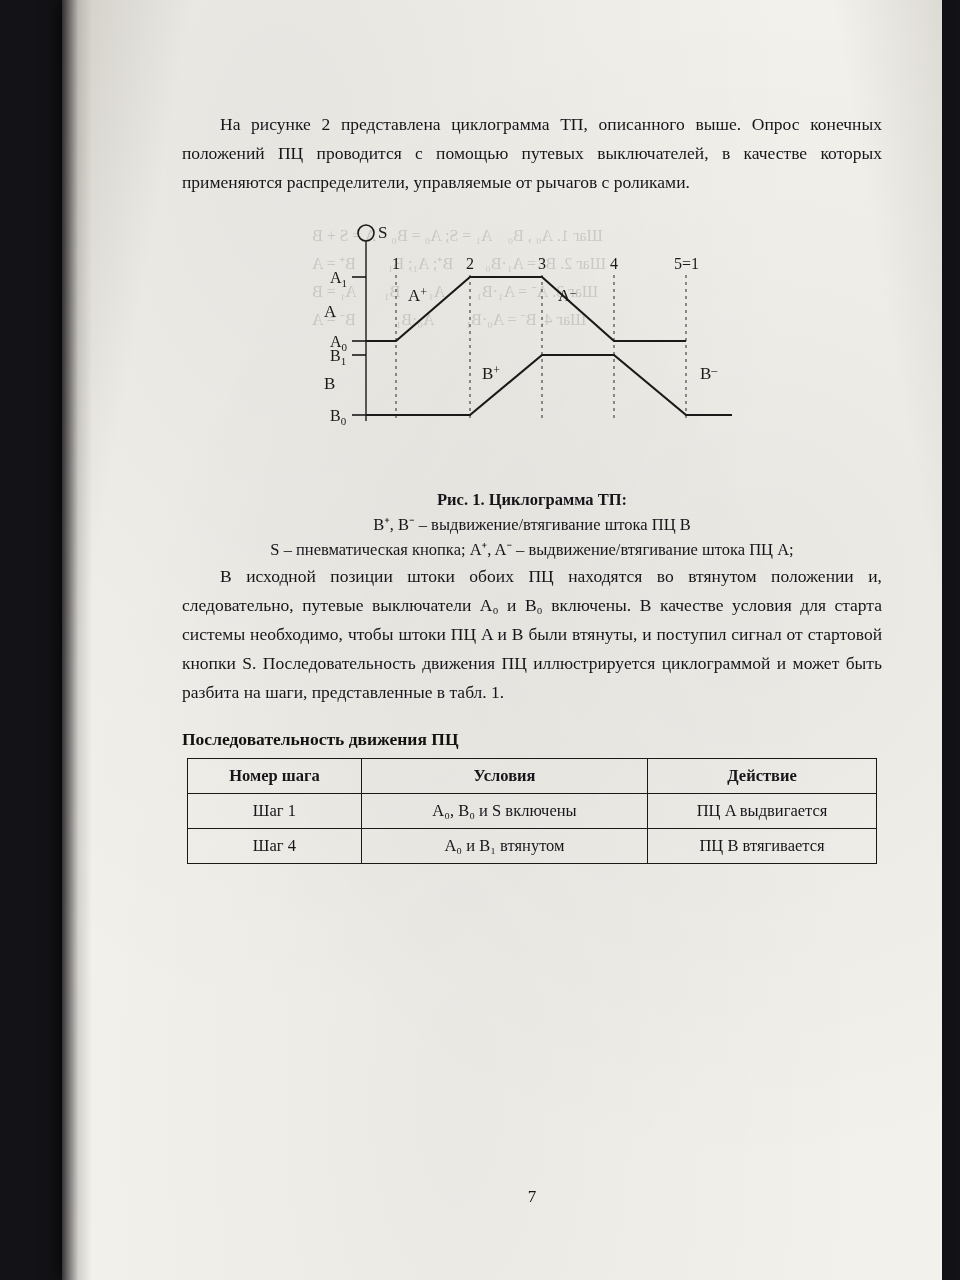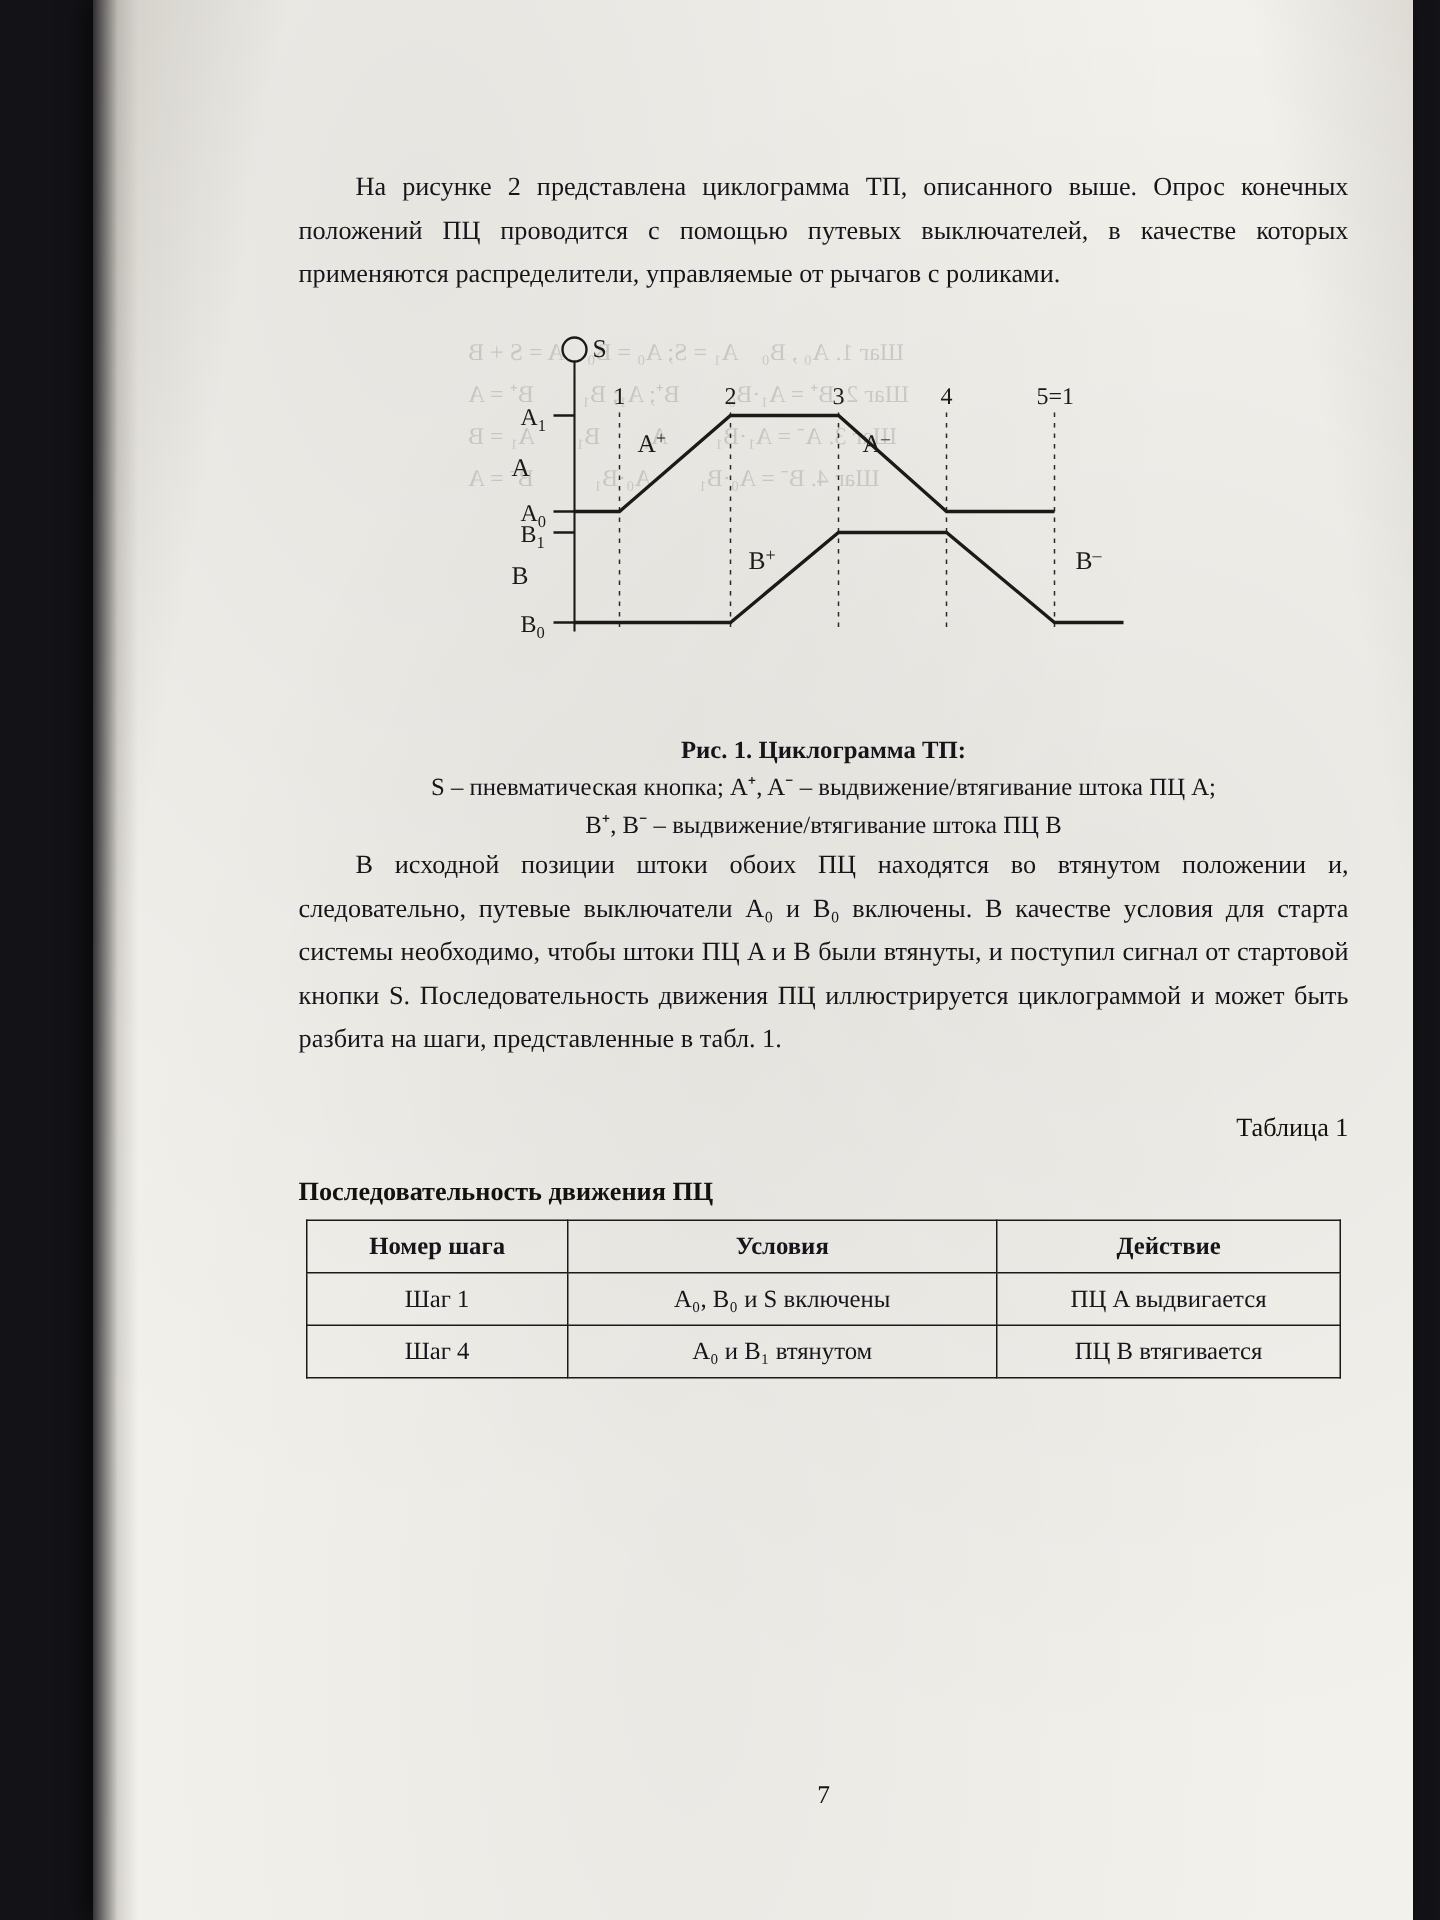--- a/index.html
+++ b/index.html
@@ -44,21 +44,21 @@
   .spine {
     position: absolute;
     left: 0px;
     top: 0;
     width: 30px;
     height: 1280px;
     background: linear-gradient(90deg, rgba(20,18,22,0.85) 0%, rgba(120,115,110,0.25) 55%, rgba(255,255,255,0) 100%);
   }
   .content {
     position: absolute;
-    left: 137px;
+    left: 120px;
     top: 0;
     width: 700px;
     height: 1016px;
     color: #14120f;
   }
 
   p.para {
     margin: 0;
     font-size: 17.5px;
     line-height: 29px;
@@ -202,27 +202,26 @@
           <line x1="30" y1="194" x2="44" y2="194" stroke="#1b1a18" stroke-width="1.6"></line>
 
           <text x="160" y="158" font-family="Liberation Serif, serif" font-size="17" fill="#1b1a18">B<tspan font-size="12" dy="-5">+</tspan></text>
           <text x="378" y="158" font-family="Liberation Serif, serif" font-size="17" fill="#1b1a18">B<tspan font-size="12" dy="-5">–</tspan></text>
         </svg>
       </div>
     </div>
 
     <div class="caption">
       <div class="bold">Рис. 1. Циклограмма ТП:</div>
+      <div>B⁺, B⁻ – выдвижение/втягивание штока ПЦ B</div>
       <div>S – пневматическая кнопка; A⁺, A⁻ – выдвижение/втягивание штока ПЦ A;</div>
-      <div>B⁺, B⁻ – выдвижение/втягивание штока ПЦ B</div>
     </div>
 
     <p class="para body2">В исходной позиции штоки обоих ПЦ находятся во втянутом положении и, следовательно, путевые выключатели A₀ и B₀ включены. В качестве условия для старта системы необходимо, чтобы штоки ПЦ A и B были втянуты, и поступил сигнал от стартовой кнопки S. Последовательность движения ПЦ иллюстрируется циклограммой и может быть разбита на шаги, представленные в табл. 1.</p>
 
-    <div class="tbl-label">Таблица 1</div>
     <div class="tbl-title">Последовательность движения ПЦ</div>
 
     <table class="seq">
       <thead>
         <tr>
           <th class="col1">Номер шага</th>
           <th class="col2">Условия</th>
           <th class="col3">Действие</th>
         </tr>
       </thead>

